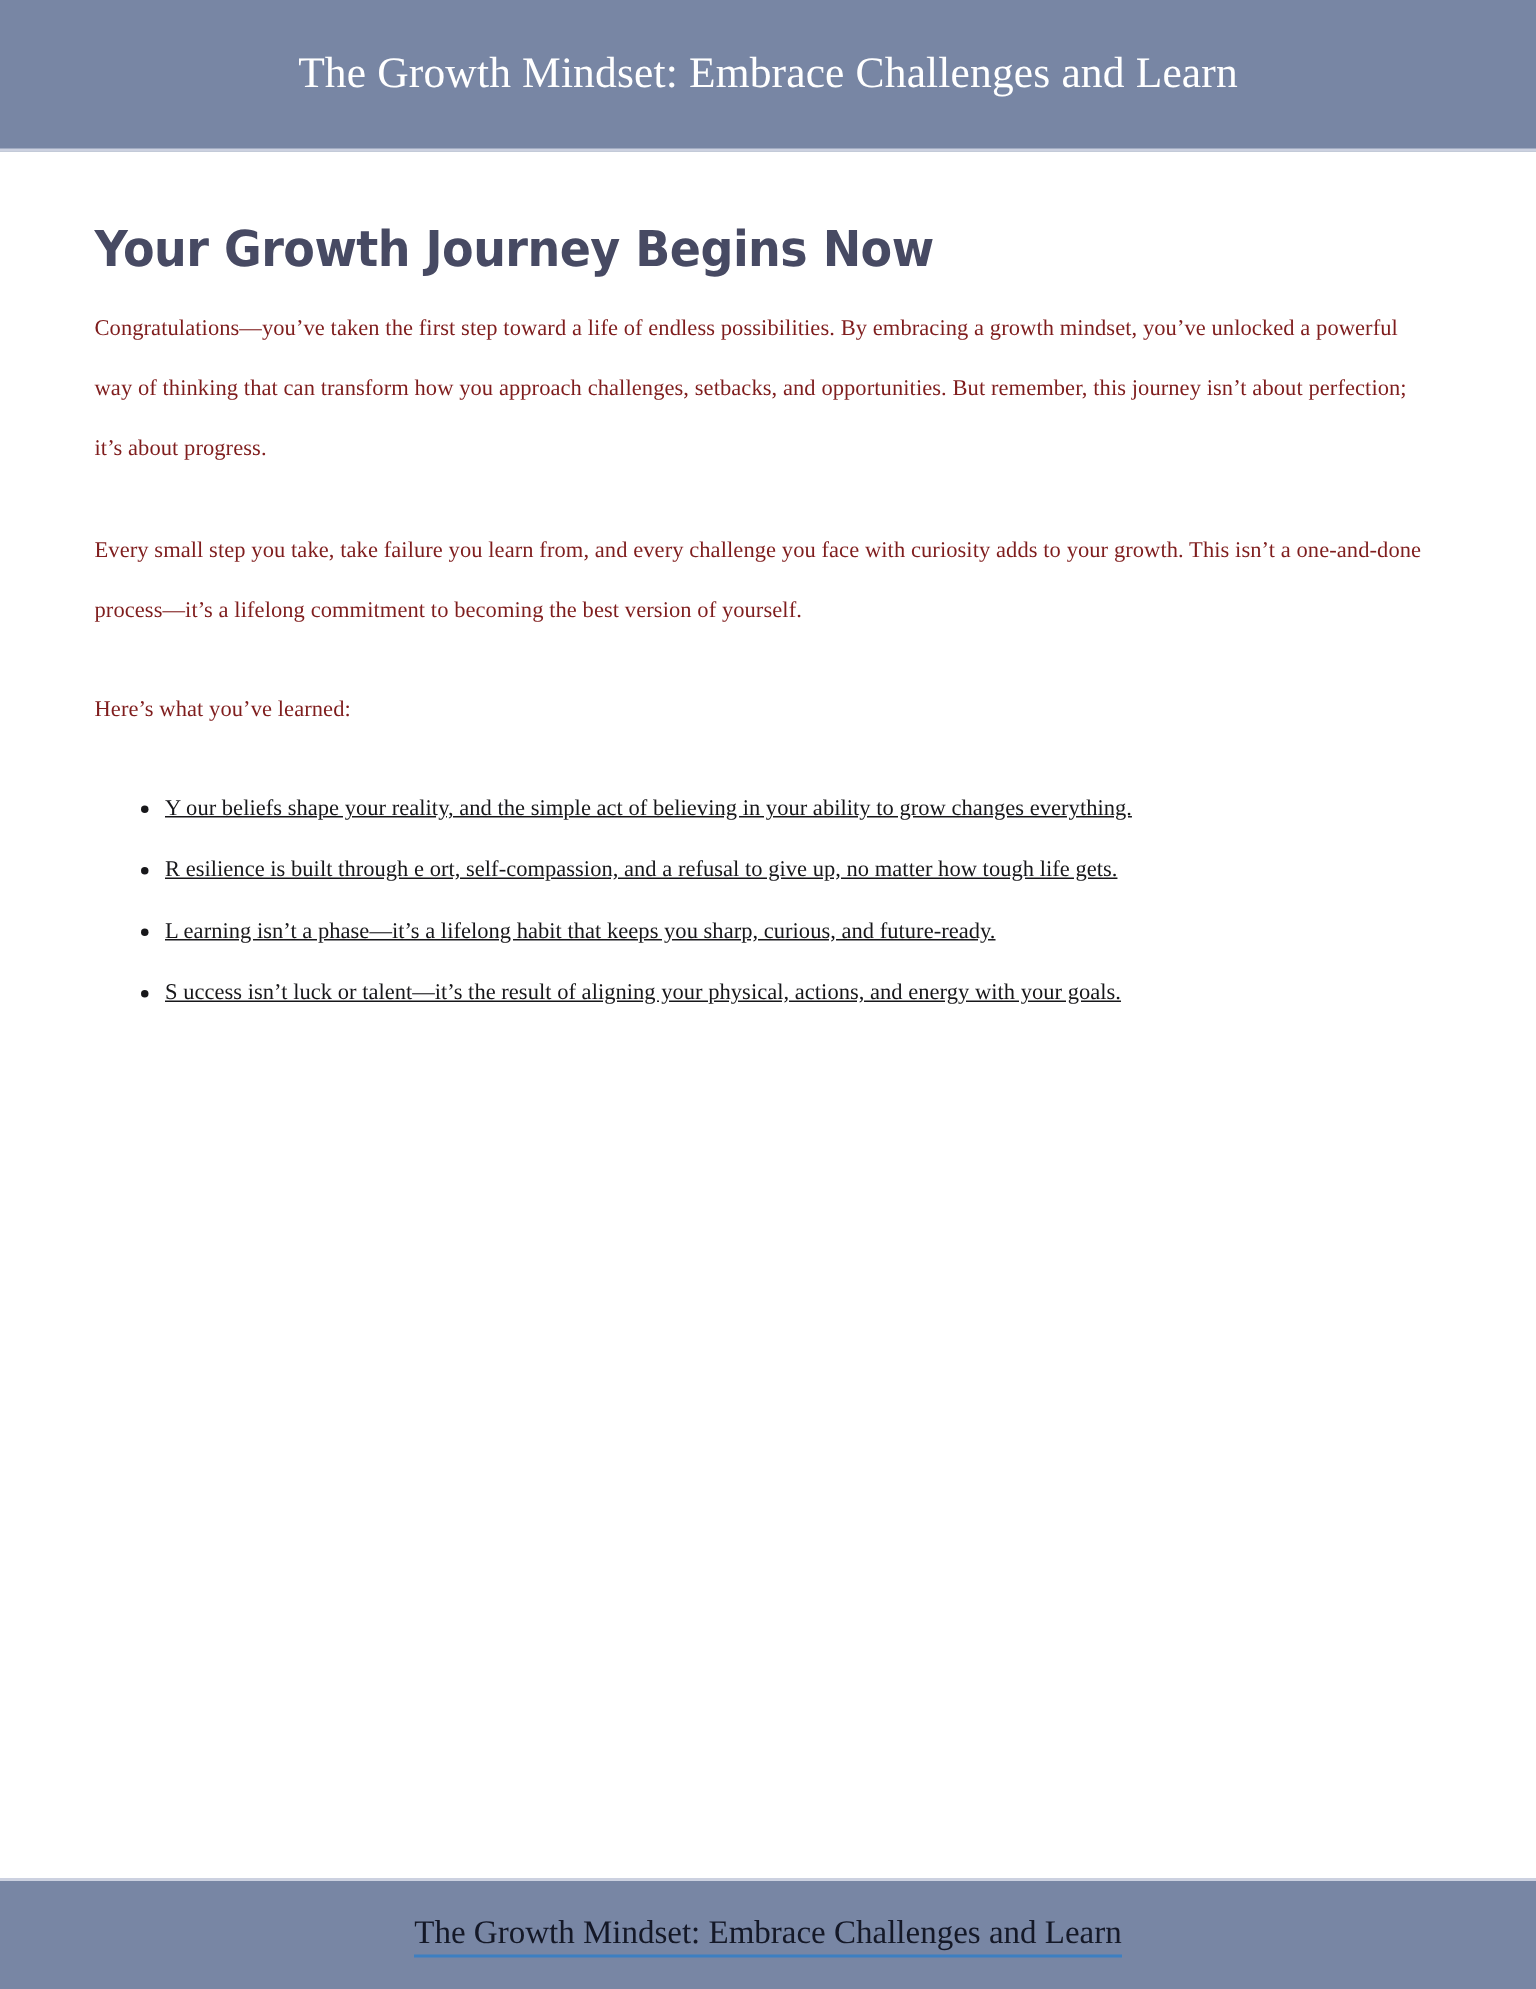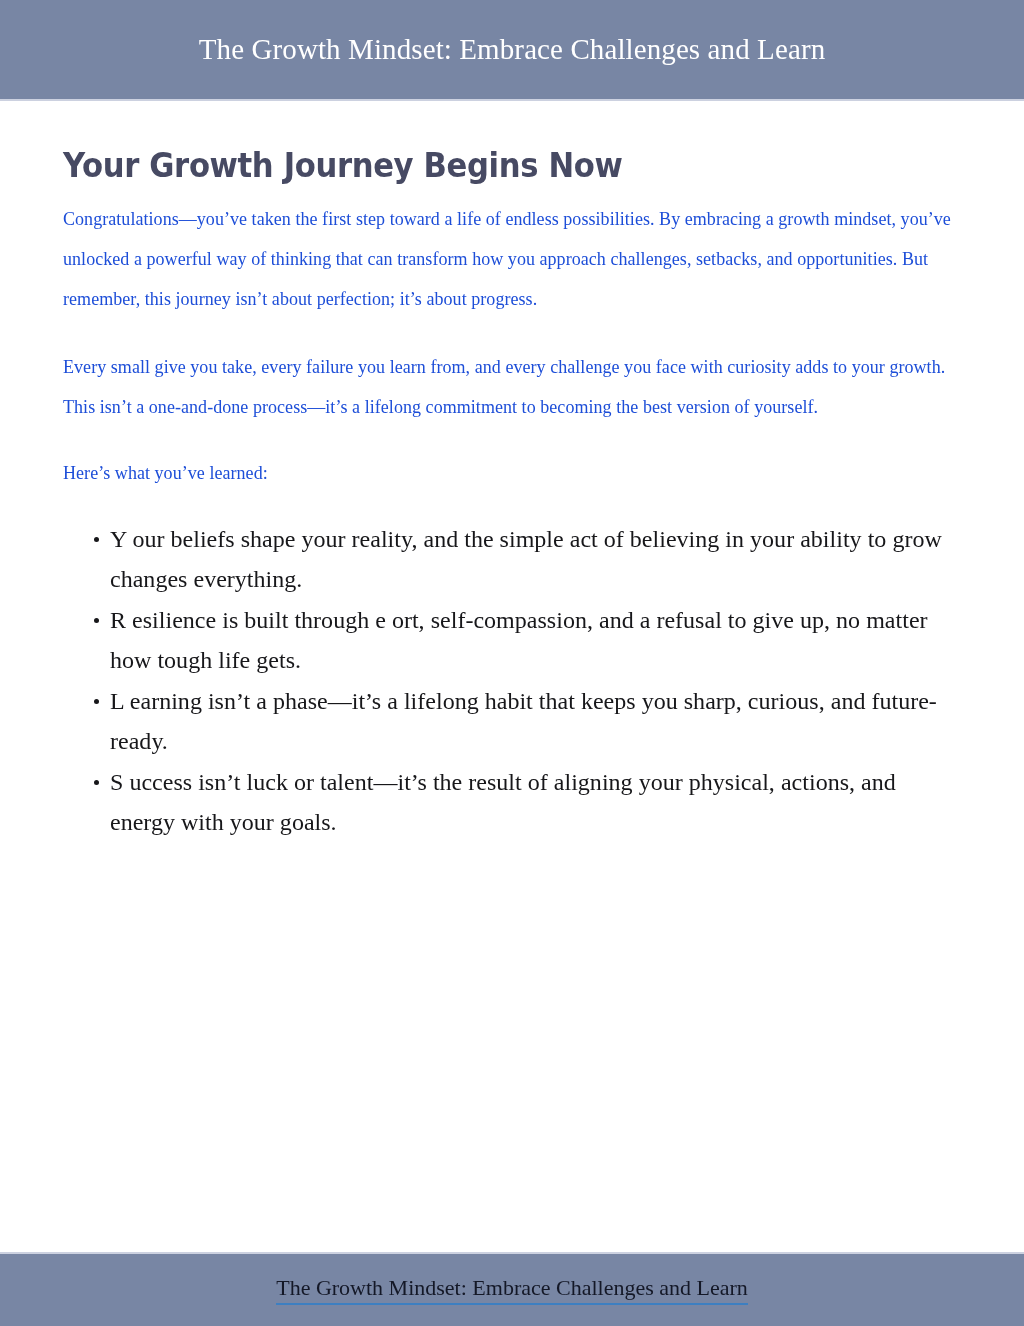--- a/index.html
+++ b/index.html
@@ -56,45 +56,46 @@
     font-size: 33px;
     font-weight: 700;
     letter-spacing: -0.4px;
     margin: 0 0 14px 0;
     line-height: 1.12;
     transform: scaleX(0.93);
     transform-origin: left center;
   }
 
   .body-paragraph {
-    color: #1d4ed8;
-    font-size: 18px;
+    color: #7f1d1d;
+    font-size: 15px;
     line-height: 40px;
     margin: 0 0 28px 0;
     max-width: 935px;
     letter-spacing: 0.05px;
   }
   .body-paragraph.tight {
     margin-bottom: 26px;
   }
 
   .learned-list {
     list-style: none;
     margin: 12px 0 0 0;
     padding: 0;
   }
   .learned-list li {
     position: relative;
     color: #17171a;
-    font-size: 24px;
+    font-size: 15px;
     line-height: 40px;
     padding-left: 47px;
     margin: 0 0 1px 0;
     max-width: 960px;
     letter-spacing: 0.02px;
+    text-decoration: underline;
   }
   .learned-list li::before {
     content: "";
     position: absolute;
     left: 31px;
     top: 18px;
     width: 5px;
     height: 5px;
     border-radius: 50%;
     background: #17171a;
@@ -131,21 +132,21 @@
 <div class="page-header">
   <div class="page-header-title">The Growth Mindset: Embrace Challenges and Learn</div>
 </div>
 
 <div class="content">
 
   <h1 class="section-heading">Your Growth Journey Begins Now</h1>
 
   <p class="body-paragraph">Congratulations—you’ve taken the first step toward a life of endless possibilities. By embracing a growth mindset, you’ve unlocked a powerful way of thinking that can transform how you approach challenges, setbacks, and opportunities. But remember, this journey isn’t about perfection; it’s about progress.</p>
 
-  <p class="body-paragraph tight">Every small give you take, every failure you learn from, and every challenge you face with curiosity adds to your growth. This isn’t a one-and-done process—it’s a lifelong commitment to becoming the best version of yourself.</p>
+  <p class="body-paragraph tight">Every small step you take, take failure you learn from, and every challenge you face with curiosity adds to your growth. This isn’t a one-and-done process—it’s a lifelong commitment to becoming the best version of yourself.</p>
 
   <p class="body-paragraph tight">Here’s what you’ve learned:</p>
 
   <ul class="learned-list">
     <li>Y our beliefs shape your reality, and the simple act of believing in your ability to grow changes everything.</li>
     <li>R esilience is built through e ort, self-compassion, and a refusal to give up, no matter how tough life gets.</li>
     <li>L earning isn’t a phase—it’s a lifelong habit that keeps you sharp, curious, and future-ready.</li>
     <li>S uccess isn’t luck or talent—it’s the result of aligning your physical, actions, and energy with your goals.</li>
   </ul>
 

